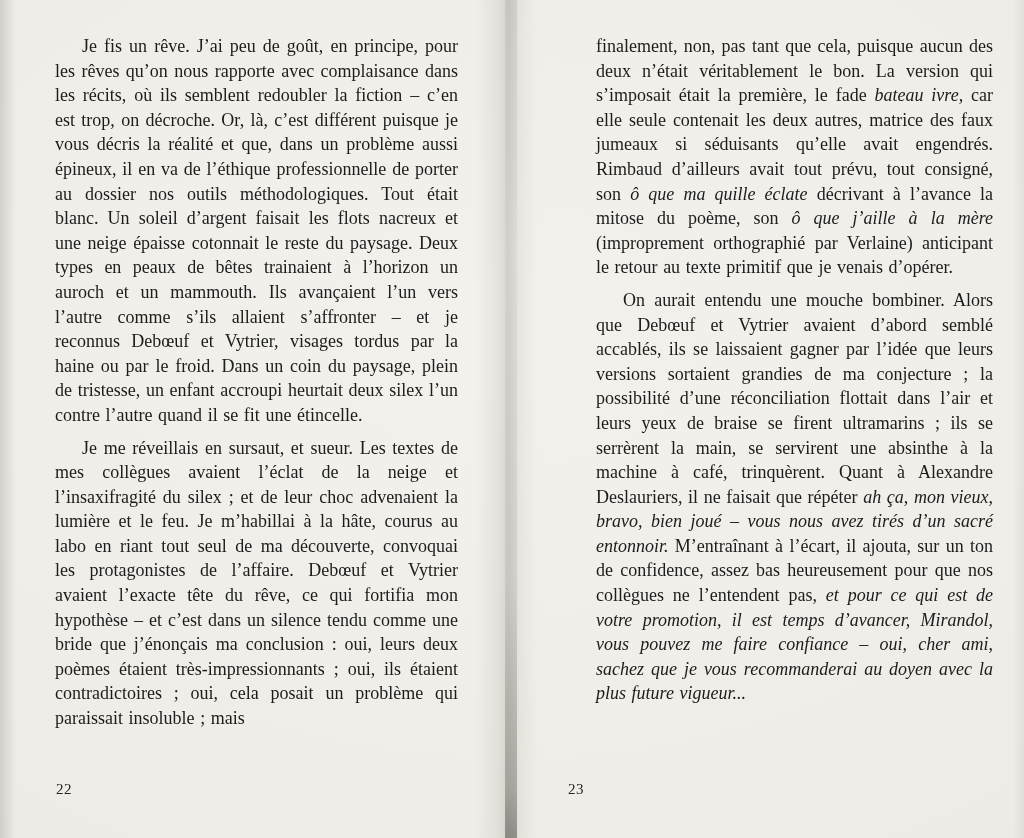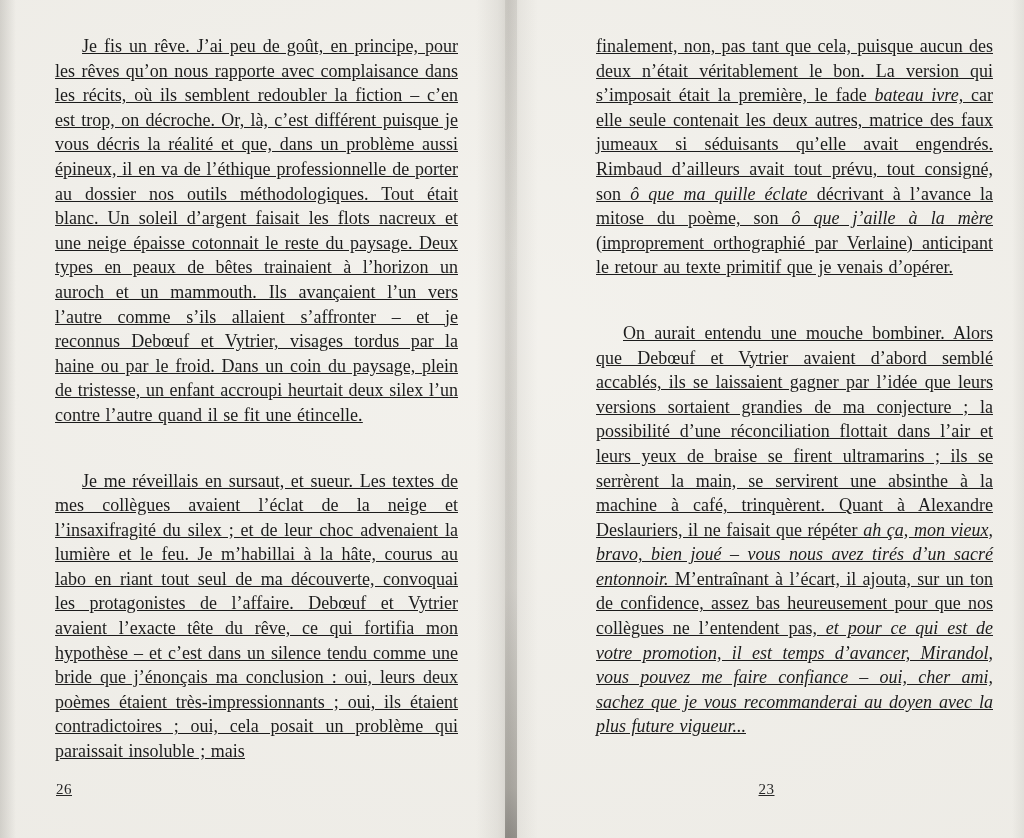--- a/index.html
+++ b/index.html
@@ -1,19 +1,19 @@
 <!DOCTYPE html>
 <html style="--paper: #f0eee8; --ink: #1c1c1c;"><head>
 <meta charset="utf-8">
 <style>
   :root {
     --paper: #f0eee8;
     --ink: #1c1c1c;
   }
-  * { box-sizing: border-box; text-decoration: underline; }
+  * { box-sizing: border-box; }
   html, body {
     margin: 0;
     padding: 0;
     width: 1024px;
     height: 838px;
     overflow: hidden;
   }
   body {
     font-family: "Liberation Serif", "DejaVu Serif", serif;
     background: var(--paper);
@@ -66,48 +66,48 @@
   .text-block.left  { left: 55px;  width: 403px; }
   .text-block.right { left: 596px; width: 397px; }
   p.para {
     margin: 0;
     font-size: 18px;
     line-height: 24.6px;
     text-align: justify;
     word-spacing: 0.06em;
     color: var(--ink);
   }
-  p.para + p.para { margin-top: 41px; }
+  p.para + p.para { margin-top: 8px; }
   p.para.indent { text-indent: 27px; }
   p.para em { font-style: italic; }
   .page-number {
     position: absolute;
     top: 781px;
     font-size: 15px;
     letter-spacing: 0.5px;
     color: #262626;
   }
   .page-number.left  { left: 56px; }
-  .page-number.right { left: 568px; width: 397px; text-align: center; }
+  .page-number.right { left: 568px; width: 397px; text-align: left; }
 </style>
 </head>
 <body>
 
 <div class="spread">
 
   <div class="edge-left"></div>
   <div class="edge-right"></div>
   <div class="gutter"></div>
 
   <div class="text-block left">
       <p class="para indent"><span>Je fis un rêve. J’ai peu de goût, en principe, pour les rêves qu’on nous rapporte avec complaisance dans les récits, où ils semblent redoubler la fiction – c’en est trop, on décroche. Or, là, c’est différent puisque je vous décris la réalité et que, dans un problème aussi épineux, il en va de l’éthique professionnelle de porter au dossier nos outils méthodologiques. Tout était blanc. Un soleil d’argent faisait les flots nacreux et une neige épaisse cotonnait le reste du paysage. Deux types en peaux de bêtes trainaient à l’horizon un auroch et un mammouth. Ils avançaient l’un vers l’autre comme s’ils allaient s’affronter – et je reconnus Debœuf et Vytrier, visages tordus par la haine ou par le froid. Dans un coin du paysage, plein de tristesse, un enfant accroupi heurtait deux silex l’un contre l’autre quand il se fit une étincelle.</span></p>
       <p class="para indent"><span>Je me réveillais en sursaut, et sueur. Les textes de mes collègues avaient l’éclat de la neige et l’insaxifragité du silex ; et de leur choc advenaient la lumière et le feu. Je m’habillai à la hâte, courus au labo en riant tout seul de ma découverte, convoquai les protagonistes de l’affaire. Debœuf et Vytrier avaient l’exacte tête du rêve, ce qui fortifia mon hypothèse – et c’est dans un silence tendu comme une bride que j’énonçais ma conclusion : oui, leurs deux poèmes étaient très-impressionnants ; oui, ils étaient contradictoires ; oui, cela posait un problème qui paraissait insoluble ; mais</span></p>
     </div>
 
-  <div class="page-number left">26</div>
+  <div class="page-number left">22</div>
 
   <div class="text-block right">
       <p class="para"><span>finalement, non, pas tant que cela, puisque aucun des deux n’était véritablement le bon. La version qui s’imposait était la première, le fade </span><em>bateau ivre,</em><span> car elle seule contenait les deux autres, matrice des faux jumeaux si séduisants qu’elle avait engendrés. Rimbaud d’ailleurs avait tout prévu, tout consigné, son </span><em>ô que ma quille éclate</em><span> décrivant à l’avance la mitose du poème, son </span><em>ô que j’aille à la mère</em><span> (improprement orthographié par Verlaine) anticipant le retour au texte primitif que je venais d’opérer.</span></p>
       <p class="para indent"><span>On aurait entendu une mouche bombiner. Alors que Debœuf et Vytrier avaient d’abord semblé accablés, ils se laissaient gagner par l’idée que leurs versions sortaient grandies de ma conjecture ; la possibilité d’une réconciliation flottait dans l’air et leurs yeux de braise se firent ultramarins ; ils se serrèrent la main, se servirent une absinthe à la machine à café, trinquèrent. Quant à Alexandre Deslauriers, il ne faisait que répéter </span><em>ah ça, mon vieux, bravo, bien joué – vous nous avez tirés d’un sacré entonnoir.</em><span> M’entraînant à l’écart, il ajouta, sur un ton de confidence, assez bas heureusement pour que nos collègues ne l’entendent pas, </span><em>et pour ce qui est de votre promotion, il est temps d’avancer, Mirandol, vous pouvez me faire confiance – oui, cher ami, sachez que je vous recommanderai au doyen avec la plus future vigueur...</em></p>
     </div>
 
   <div class="page-number right">23</div>
 
 </div>
 

